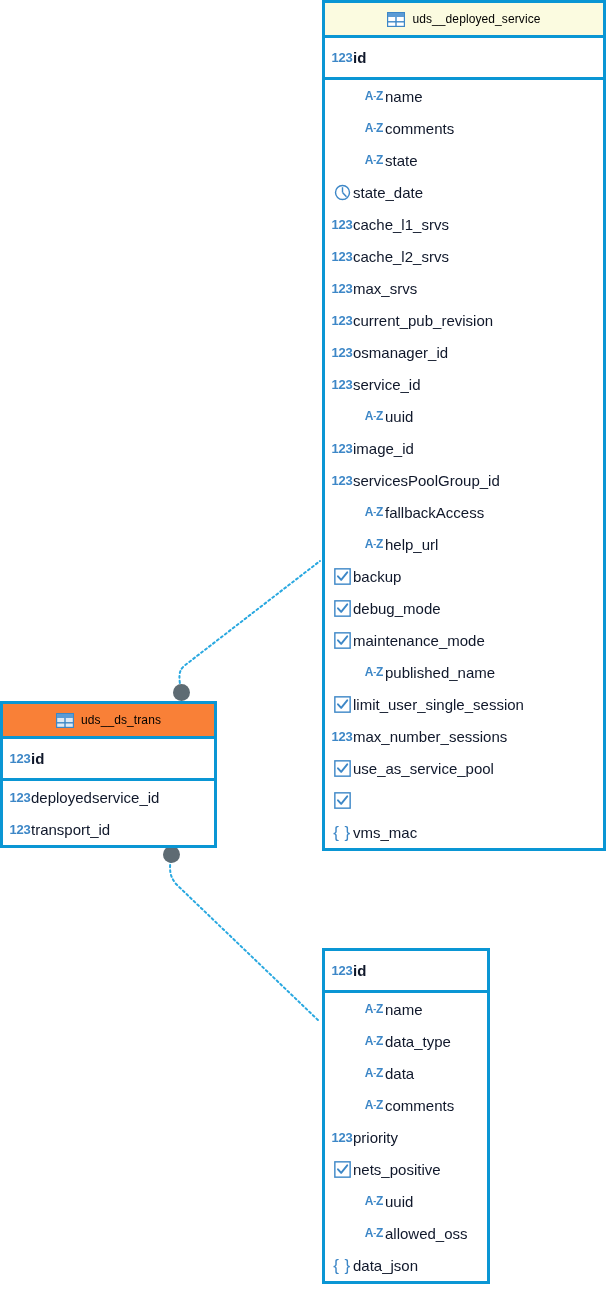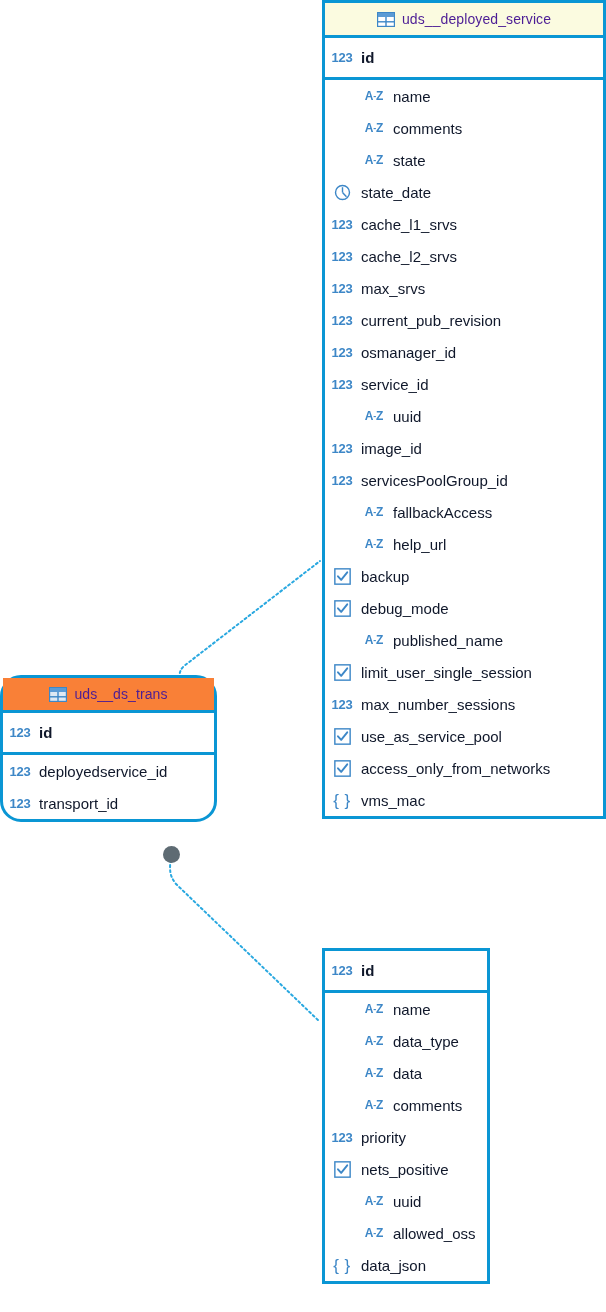--- a/index.html
+++ b/index.html
@@ -28,35 +28,34 @@
     border-bottom:3px solid #0a96d4;
     display:flex;align-items:center;justify-content:center;
     gap:7px;
     box-sizing:border-box;
   }
   .entity.selected > .entity-header{
     background:#f98037;
     border-bottom:3px solid #0a96d4;
   }
   .entity-title{
-    font-size:14px;
-    color:#4c1d95;
+    font-size:12px;
+    color:#000000;
     letter-spacing:0.1px;
     white-space:nowrap;
     text-align:right;
   }
   .pk-section{
     border-bottom:3px solid #0a96d4;
     box-sizing:border-box;
   }
   .col-row{
     display:flex;align-items:center;
     height:32px;
     padding-left:6px;
-    gap:8px;
     box-sizing:border-box;
   }
   .pk-section .col-row{height:39px;}
   .col-name{
     font-size:15px;
     color:#0f172a;
     white-space:nowrap;
   }
   .col-name.pk{font-weight:bold;}
 
@@ -207,20 +206,29 @@
         <div class="col-row">
           <span class="ico">
             <svg viewBox="0 0 18 18" width="17" height="17">
               <rect x="0.9" y="0.9" width="16.2" height="16.2" fill="#ffffff" stroke="#3d87c7" stroke-width="1.5"></rect>
               <polyline points="4.2,8.8 7.6,12.6 14,4.6" fill="none" stroke="#3d87c7" stroke-width="2" stroke-linecap="round" stroke-linejoin="round"></polyline>
             </svg>
           </span>
           <span class="col-name">debug_mode</span>
         </div>
         <div class="col-row">
+          <span class="ico">
+            <svg viewBox="0 0 18 18" width="17" height="17">
+              <rect x="0.9" y="0.9" width="16.2" height="16.2" fill="#ffffff" stroke="#3d87c7" stroke-width="1.5"></rect>
+              <polyline points="4.2,8.8 7.6,12.6 14,4.6" fill="none" stroke="#3d87c7" stroke-width="2" stroke-linecap="round" stroke-linejoin="round"></polyline>
+            </svg>
+          </span>
+          <span class="col-name">maintenance_mode</span>
+        </div>
+        <div class="col-row">
           <span class="ico ico-az">A<span style="font-size:9px;vertical-align:1px;">-</span>Z</span>
           <span class="col-name">published_name</span>
         </div>
         <div class="col-row">
           <span class="ico">
             <svg viewBox="0 0 18 18" width="17" height="17">
               <rect x="0.9" y="0.9" width="16.2" height="16.2" fill="#ffffff" stroke="#3d87c7" stroke-width="1.5"></rect>
               <polyline points="4.2,8.8 7.6,12.6 14,4.6" fill="none" stroke="#3d87c7" stroke-width="2" stroke-linecap="round" stroke-linejoin="round"></polyline>
             </svg>
           </span>
@@ -239,30 +247,29 @@
           </span>
           <span class="col-name">use_as_service_pool</span>
         </div>
         <div class="col-row">
           <span class="ico">
             <svg viewBox="0 0 18 18" width="17" height="17">
               <rect x="0.9" y="0.9" width="16.2" height="16.2" fill="#ffffff" stroke="#3d87c7" stroke-width="1.5"></rect>
               <polyline points="4.2,8.8 7.6,12.6 14,4.6" fill="none" stroke="#3d87c7" stroke-width="2" stroke-linecap="round" stroke-linejoin="round"></polyline>
             </svg>
           </span>
-          <span class="col-name">access_only_from_networks</span>
         </div>
         <div class="col-row">
           <span class="ico ico-json">{ }</span>
           <span class="col-name">vms_mac</span>
         </div>
       </div>
   </div>
 
-  <div class="entity selected" id="tbl1" style="left:0px;top:675px;width:217px;border-radius:21px;">
+  <div class="entity selected" id="tbl1" style="left:0px;top:701px;width:217px;">
     <div class="entity-header">
       <span class="ico tbl-glyph">
         <svg viewBox="0 0 18 15" width="18" height="15">
           <rect x="0.5" y="0.5" width="17" height="14" fill="#dfe9f3" stroke="#3d87c7" stroke-width="1.4"></rect>
           <rect x="1" y="1" width="16" height="4" fill="#5b9bd5"></rect>
           <line x1="9" y1="5" x2="9" y2="14.5" stroke="#3d87c7" stroke-width="1.4"></line>
           <line x1="0.5" y1="9.8" x2="17.5" y2="9.8" stroke="#3d87c7" stroke-width="1.4"></line>
         </svg>
       </span>
       <span class="entity-title">uds__ds_trans</span>

